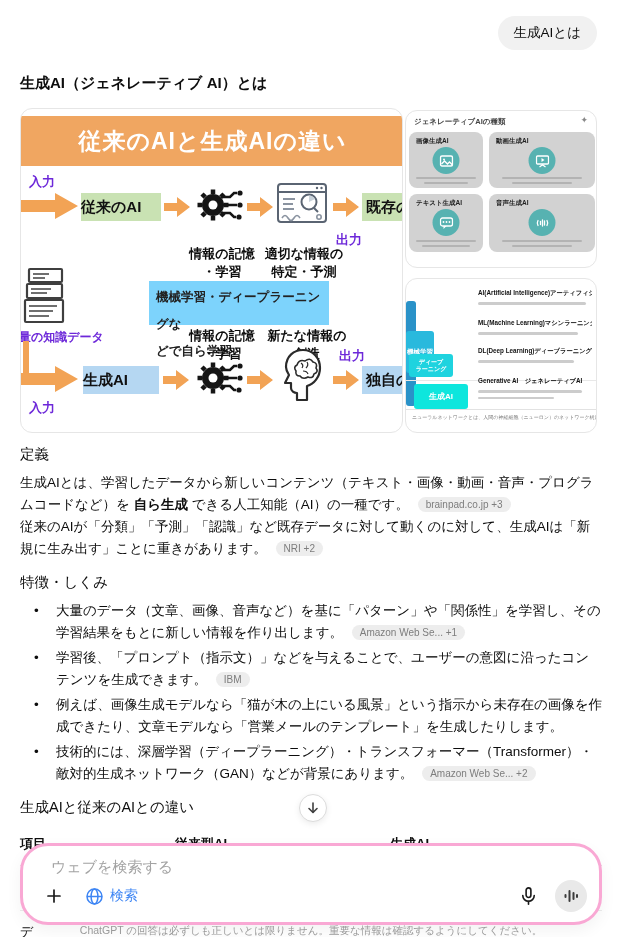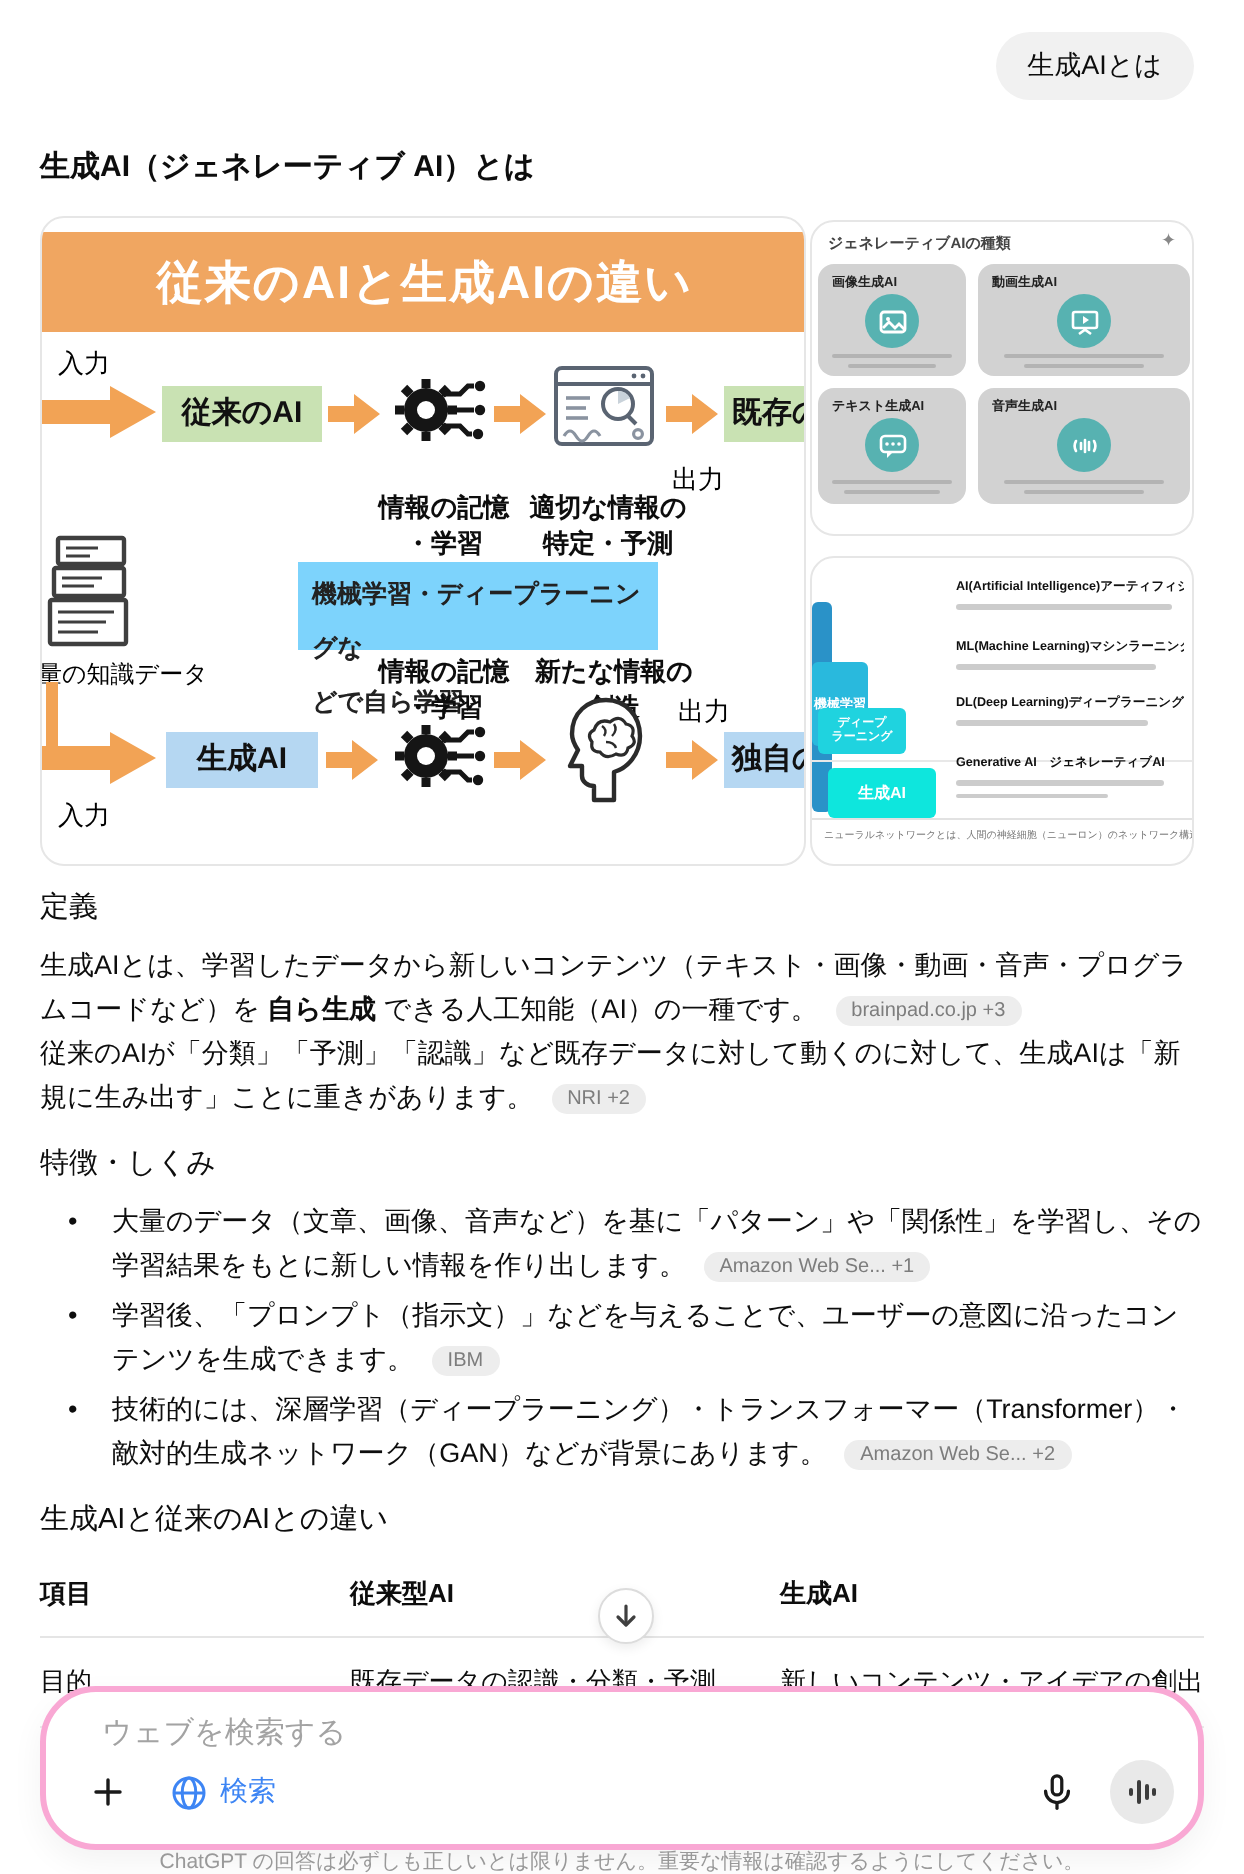--- a/index.html
+++ b/index.html
@@ -17,22 +17,22 @@
   .img-card { position:absolute; background:#fff; border:1px solid #e6e6e6;
     border-radius:12px; overflow:hidden; }
   #img-left  { left:20px;  top:108px; width:383px; height:325px;padding-left:42px; }
   #img-rtop  { left:405px; top:110px; width:192px; height:158px; }
   #img-rbot  { left:405px; top:278px; width:192px; height:155px; }
 
   
   .band { position:absolute; left:0; top:7px; width:383px; height:50px; background:#f0a661; }
   .band-title { width:100%; text-align:center; line-height:50px; color:#fff;
     font-size:23px; font-weight:700; letter-spacing:1px; }
-  .dlabel { position:absolute; font-weight:400; font-size:13px; color:#000000; }
-  .dbox { position:absolute; height:28px; line-height:28px; text-align:center;
+  .dlabel { position:absolute; font-weight:700; font-size:13px; color:#6d28d9; }
+  .dbox { position:absolute; height:28px; line-height:28px; 
     font-size:15px; font-weight:700; color:#111; }
   .green { background:#c9e2b3; }
   .blue  { background:#b5d7f2; }
   .pink-note { position:absolute; left:128px; top:172px; width:180px; height:44px;
     background:#7dd3fc; color:#222; font-size:12.5px; font-weight:700;
     padding:3px 7px; line-height:27px;font-family:Liberation Serif, serif; }
   .steplabel { position:absolute; width:86px; text-align:center;
     font-size:13px; font-weight:700; line-height:18px; }
   .vline { position:absolute; left:2px; top:232px; width:6px; height:38px; background:#f2a355; }
 
@@ -366,20 +366,23 @@
   <div class="blist">
     <div class="bitem">
       <span>大量のデータ（文章、画像、音声など）を基に「パターン」や「関係性」を学習し、その学習結果をもとに新しい情報を作り出します。</span>
       <span class="pill">Amazon Web Se... +1</span>
     </div>
     <div class="bitem">
       <span>学習後、「プロンプト（指示文）」などを与えることで、ユーザーの意図に沿ったコンテンツを生成できます。</span>
       <span class="pill">IBM</span>
     </div>
     <div class="bitem">
+      <span>例えば、画像生成モデルなら「猫が木の上にいる風景」という指示から未存在の画像を作成できたり、文章モデルなら「営業メールのテンプレート」を生成したりします。</span>
+    </div>
+    <div class="bitem">
       <span>技術的には、深層学習（ディープラーニング）・トランスフォーマー（Transformer）・敵対的生成ネットワーク（GAN）などが背景にあります。</span>
       <span class="pill">Amazon Web Se... +2</span>
     </div>
   </div>
 
   <h3>生成AIと従来のAIとの違い</h3>
   <div class="ctable">
     <div class="trow thead">
       <div>項目</div>
       <div>従来型AI</div>

